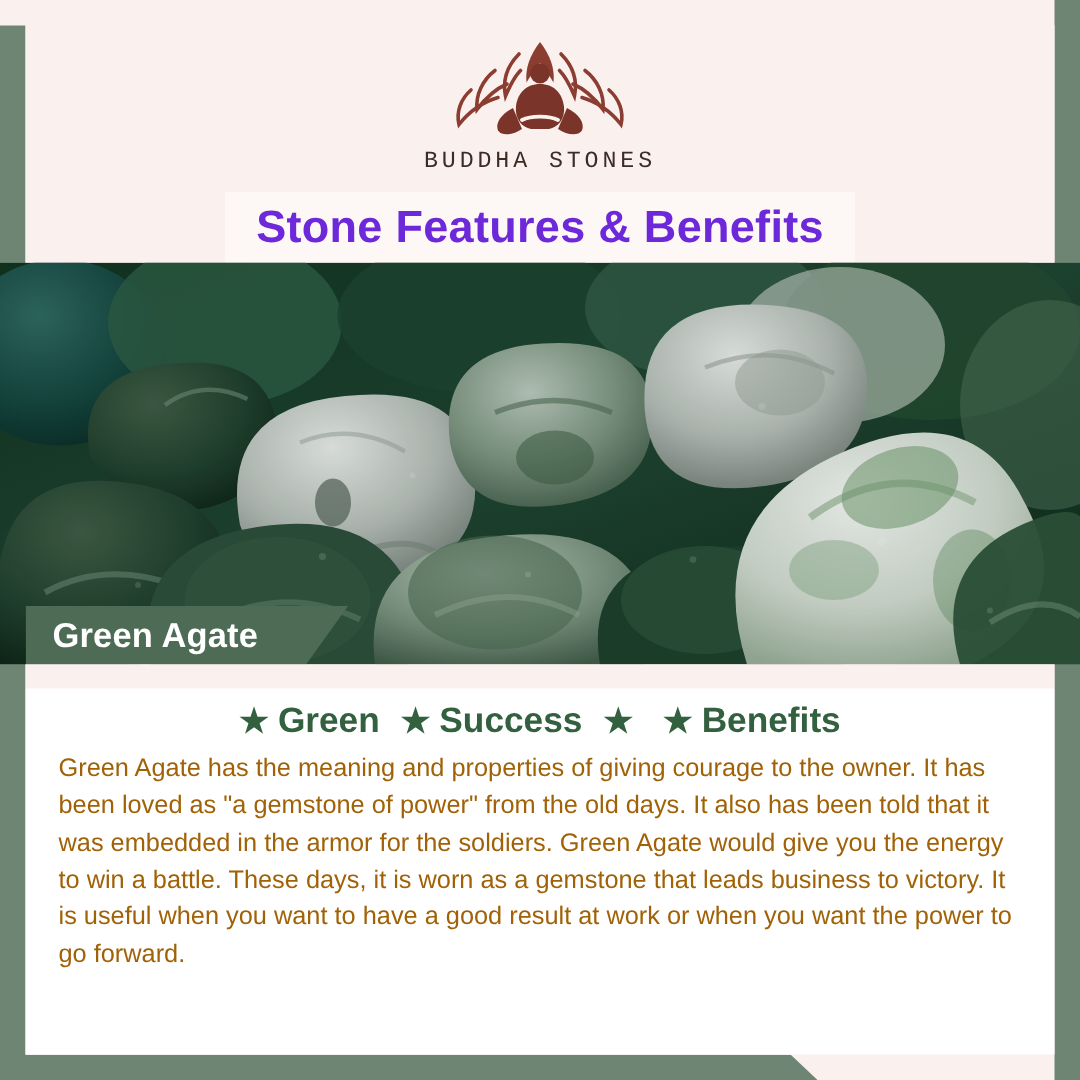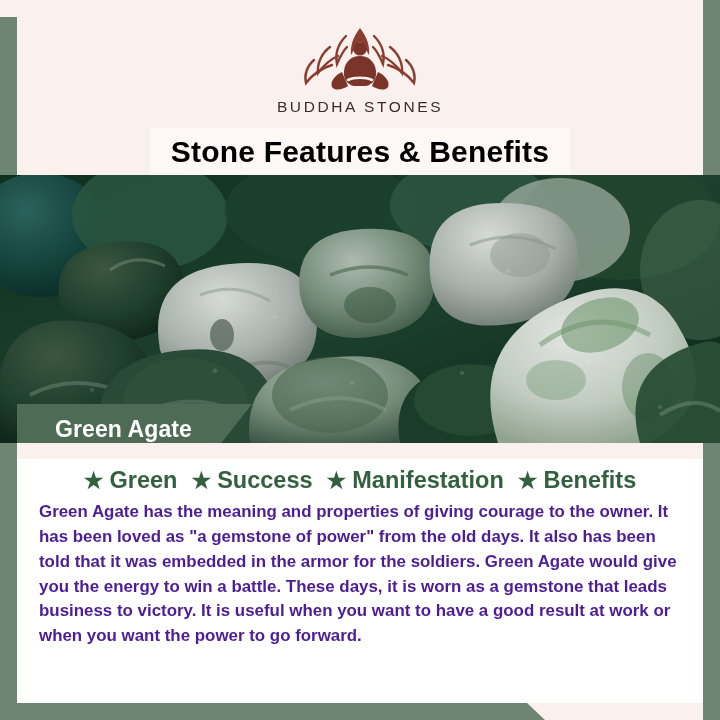--- a/index.html
+++ b/index.html
@@ -18,55 +18,55 @@
   .band-right{top:0;right:0;width:17px;height:720px;}
   .band-left{top:17px;left:0;width:17px;height:703px;}
   .band-bottom{bottom:0;left:0;width:545px;height:17px;
                clip-path:polygon(0 0,527px 0,545px 100%,0 100%);}
 
   
   .header{position:absolute;top:0;left:17px;right:17px;height:175px;background:#faf0ee;}
   .logo-wrap{position:absolute;top:22px;left:0;right:0;display:flex;
              flex-direction:column;align-items:center;}
   .logo-mark{width:160px;height:72px;display:block;}
-  .logo-text{margin-top:4px;font-family:Liberation Sans, sans-serif;
+  .logo-text{margin-top:4px;font-family:Liberation Mono, monospace;
              font-size:15.5px;letter-spacing:2.6px;color:#3d2b26;font-weight:400;}
 
   .title-box{position:absolute;left:133px;top:128px;width:420px;height:47px;
              background:#fdf8f6;display:flex;align-items:center;justify-content:center;}
-  .title-box h1{margin:0;font-size:30px;font-weight:700;color:#000000;
+  .title-box h1{margin:0;font-size:30px;font-weight:700;color:#6d28d9;
                 letter-spacing:.2px;white-space:nowrap;
                 font-family:"Liberation Sans",sans-serif;text-align:right;}
 
   
   .photo{position:absolute;top:175px;left:0;width:720px;height:268px;overflow:hidden;}
   .photo svg{display:block;width:720px;height:268px;}
 
   
   .name-ribbon{position:absolute;left:17px;top:404px;width:215px;height:39px;
                background:#4e6b55;
                clip-path:polygon(0 0,100% 0,87% 100%,0 100%);
-               display:flex;align-items:flex-end;padding-left:20px;}
+               display:flex;align-items:center;}
   .name-ribbon span{color:#ffffff;font-size:23px;font-weight:700;margin-left:18px;
                     letter-spacing:.1px;white-space:nowrap;}
 
   
   .pink-strip{position:absolute;left:17px;top:443px;width:686px;height:16px;background:#faf0ee;}
 
   
   .card{position:absolute;left:17px;top:459px;width:686px;height:244px;background:#ffffff;}
 
   .benefits{display:flex;align-items:center;justify-content:center;gap:0;
             margin-top:8px;white-space:nowrap;}
   .benefit{display:inline-flex;align-items:center;color:#33613f;
            font-size:23.5px;font-weight:700;margin:0 7px;}
   .benefit .star{font-size:22px;line-height:1;margin-right:6px;color:#33613f;}
 
   .body-text{margin:6px 22px 0 22px;font-size:16.9px;line-height:1.47;
-             color:#4c1d95;font-weight:700;text-align:left;
+             color:#a16207;font-weight:400;text-align:left;
              font-family:"Liberation Sans",sans-serif;}
 </style>
 </head>
 <body>
 
 <div class="poster">
 
   <div class="band band-top"></div>
   <div class="band band-right"></div>
   <div class="band band-left"></div>
@@ -210,21 +210,20 @@
       <span class="benefit">
         <span class="star">★</span>
         <span>Green</span>
       </span>
       <span class="benefit">
         <span class="star">★</span>
         <span>Success</span>
       </span>
       <span class="benefit">
         <span class="star">★</span>
-        <span>Manifestation</span>
       </span>
       <span class="benefit">
         <span class="star">★</span>
         <span>Benefits</span>
       </span>
     </div>
 
     <p class="body-text">Green Agate has the meaning and properties of giving courage to the owner. It has been loved as "a gemstone of power" from the old days. It also has been told that it was embedded in the armor for the soldiers. Green Agate would give you the energy to win a battle. These days, it is worn as a gemstone that leads business to victory. It is useful when you want to have a good result at work or when you want the power to go forward.</p>
   </div>
 

